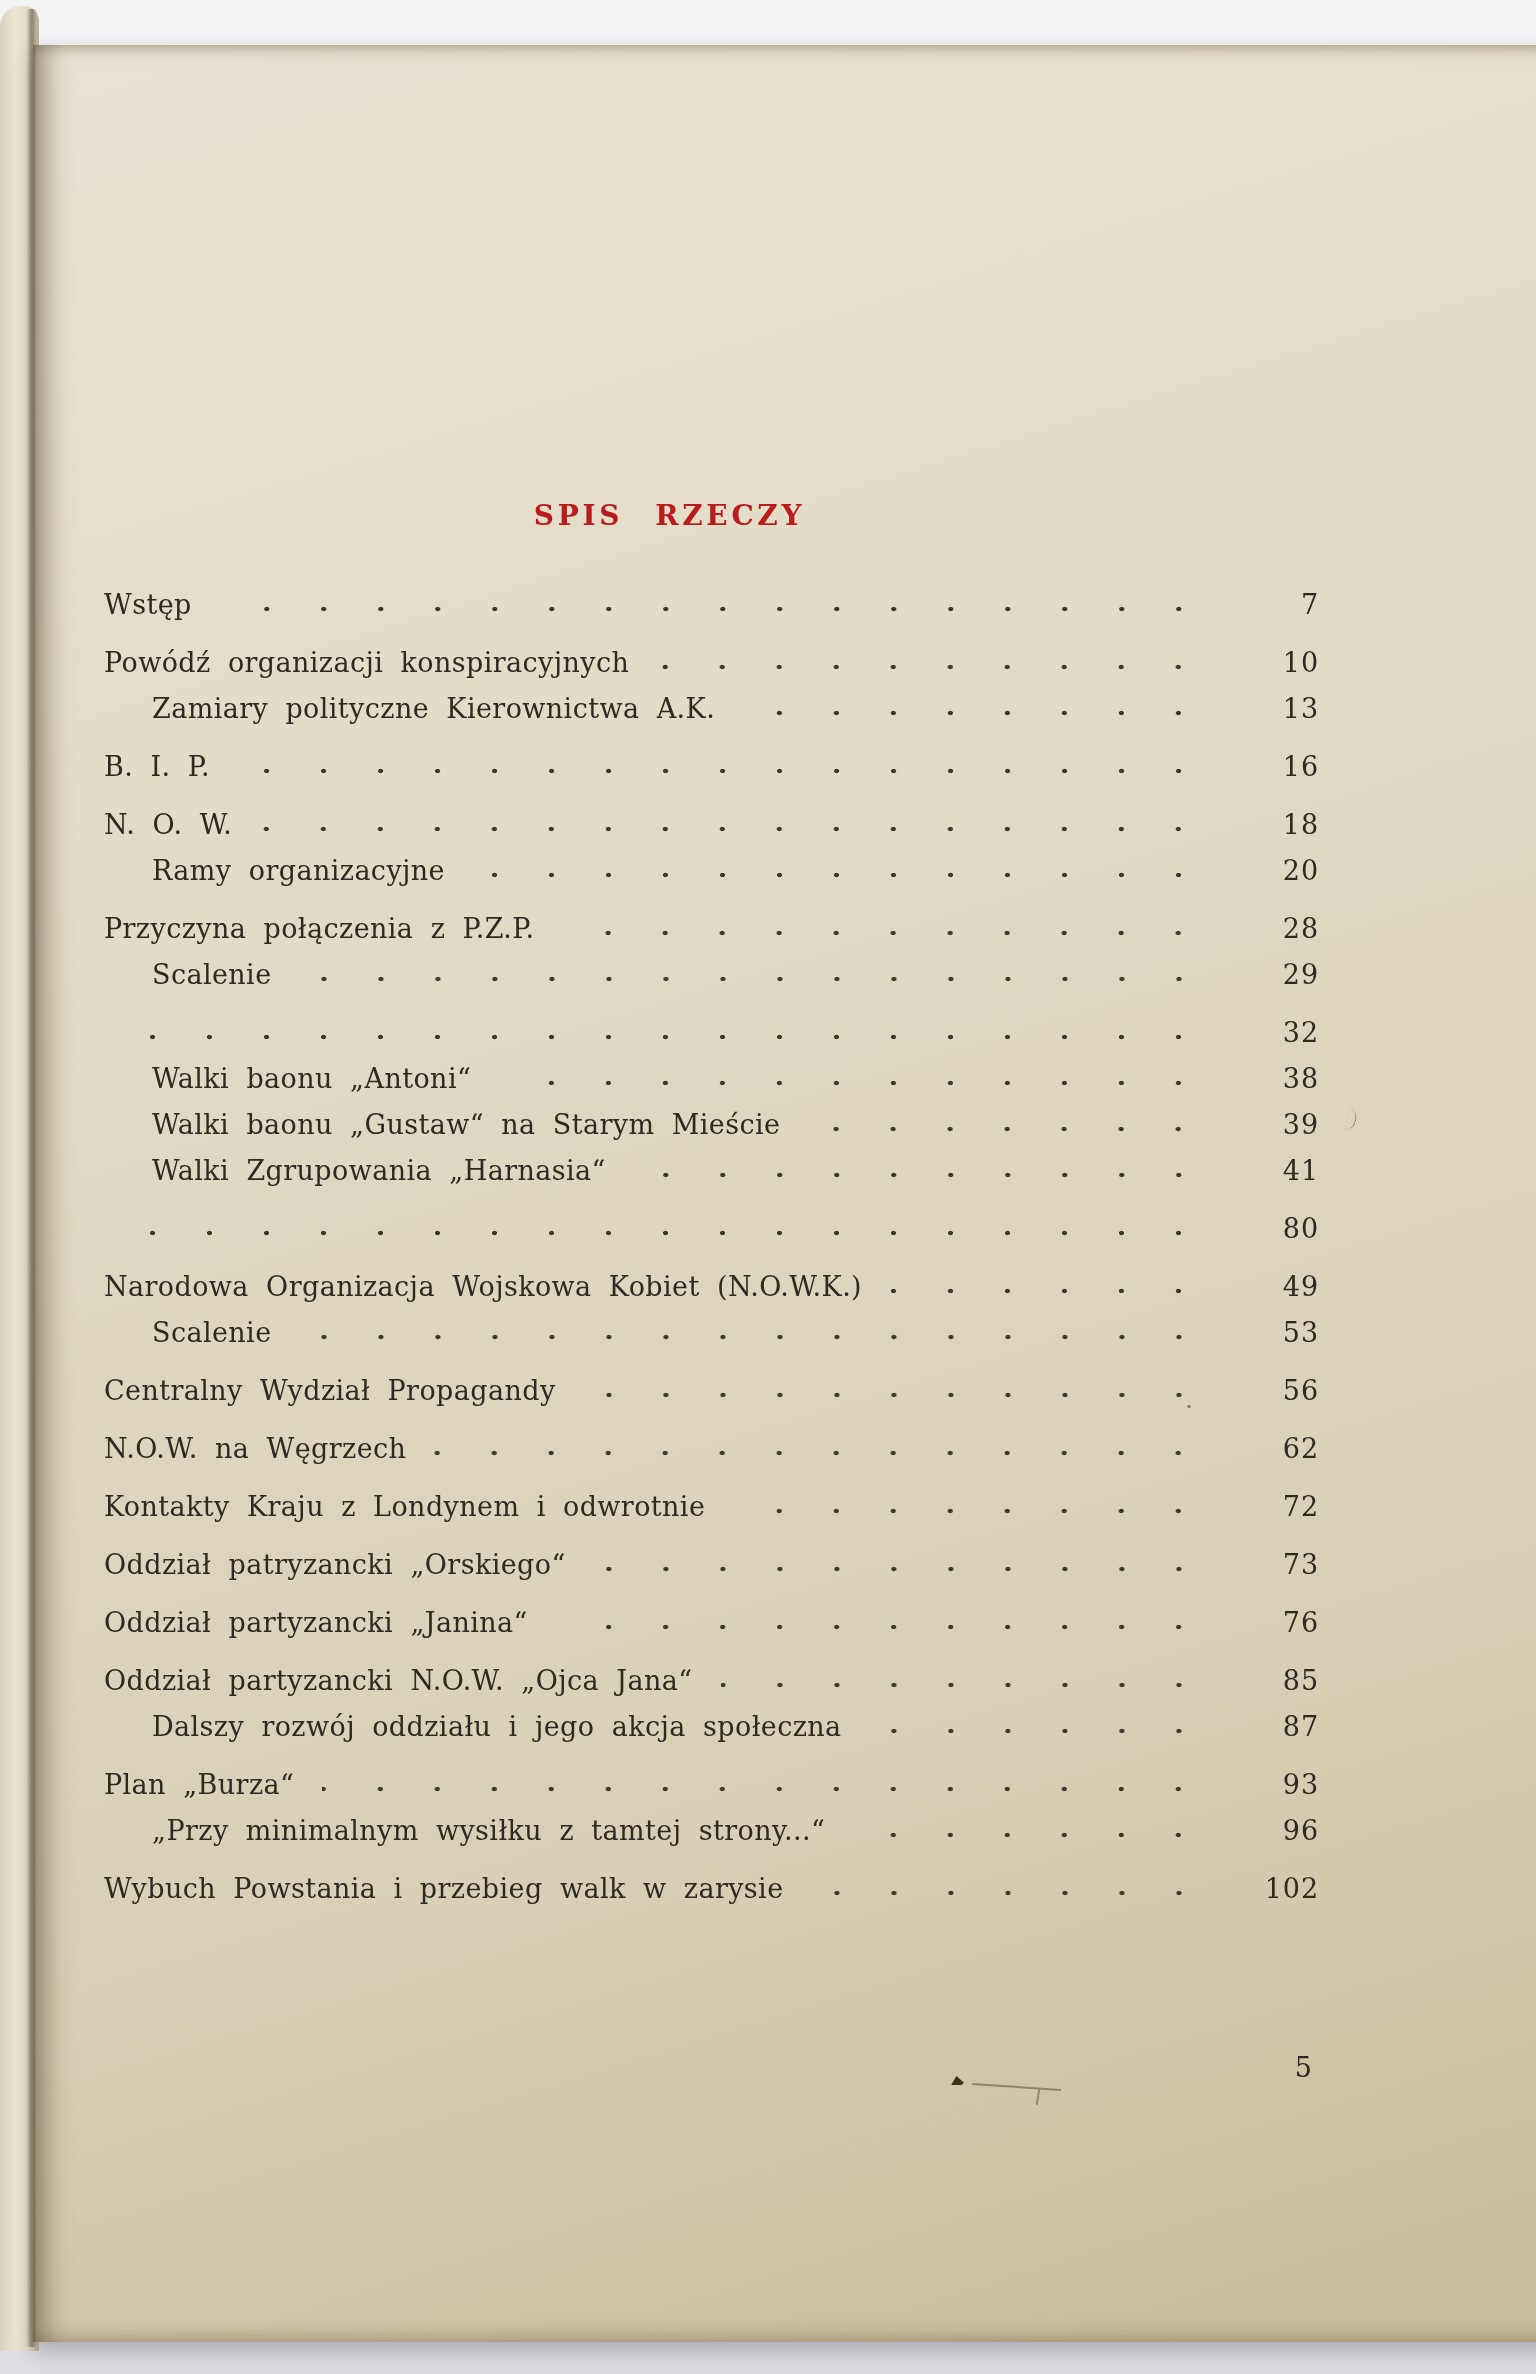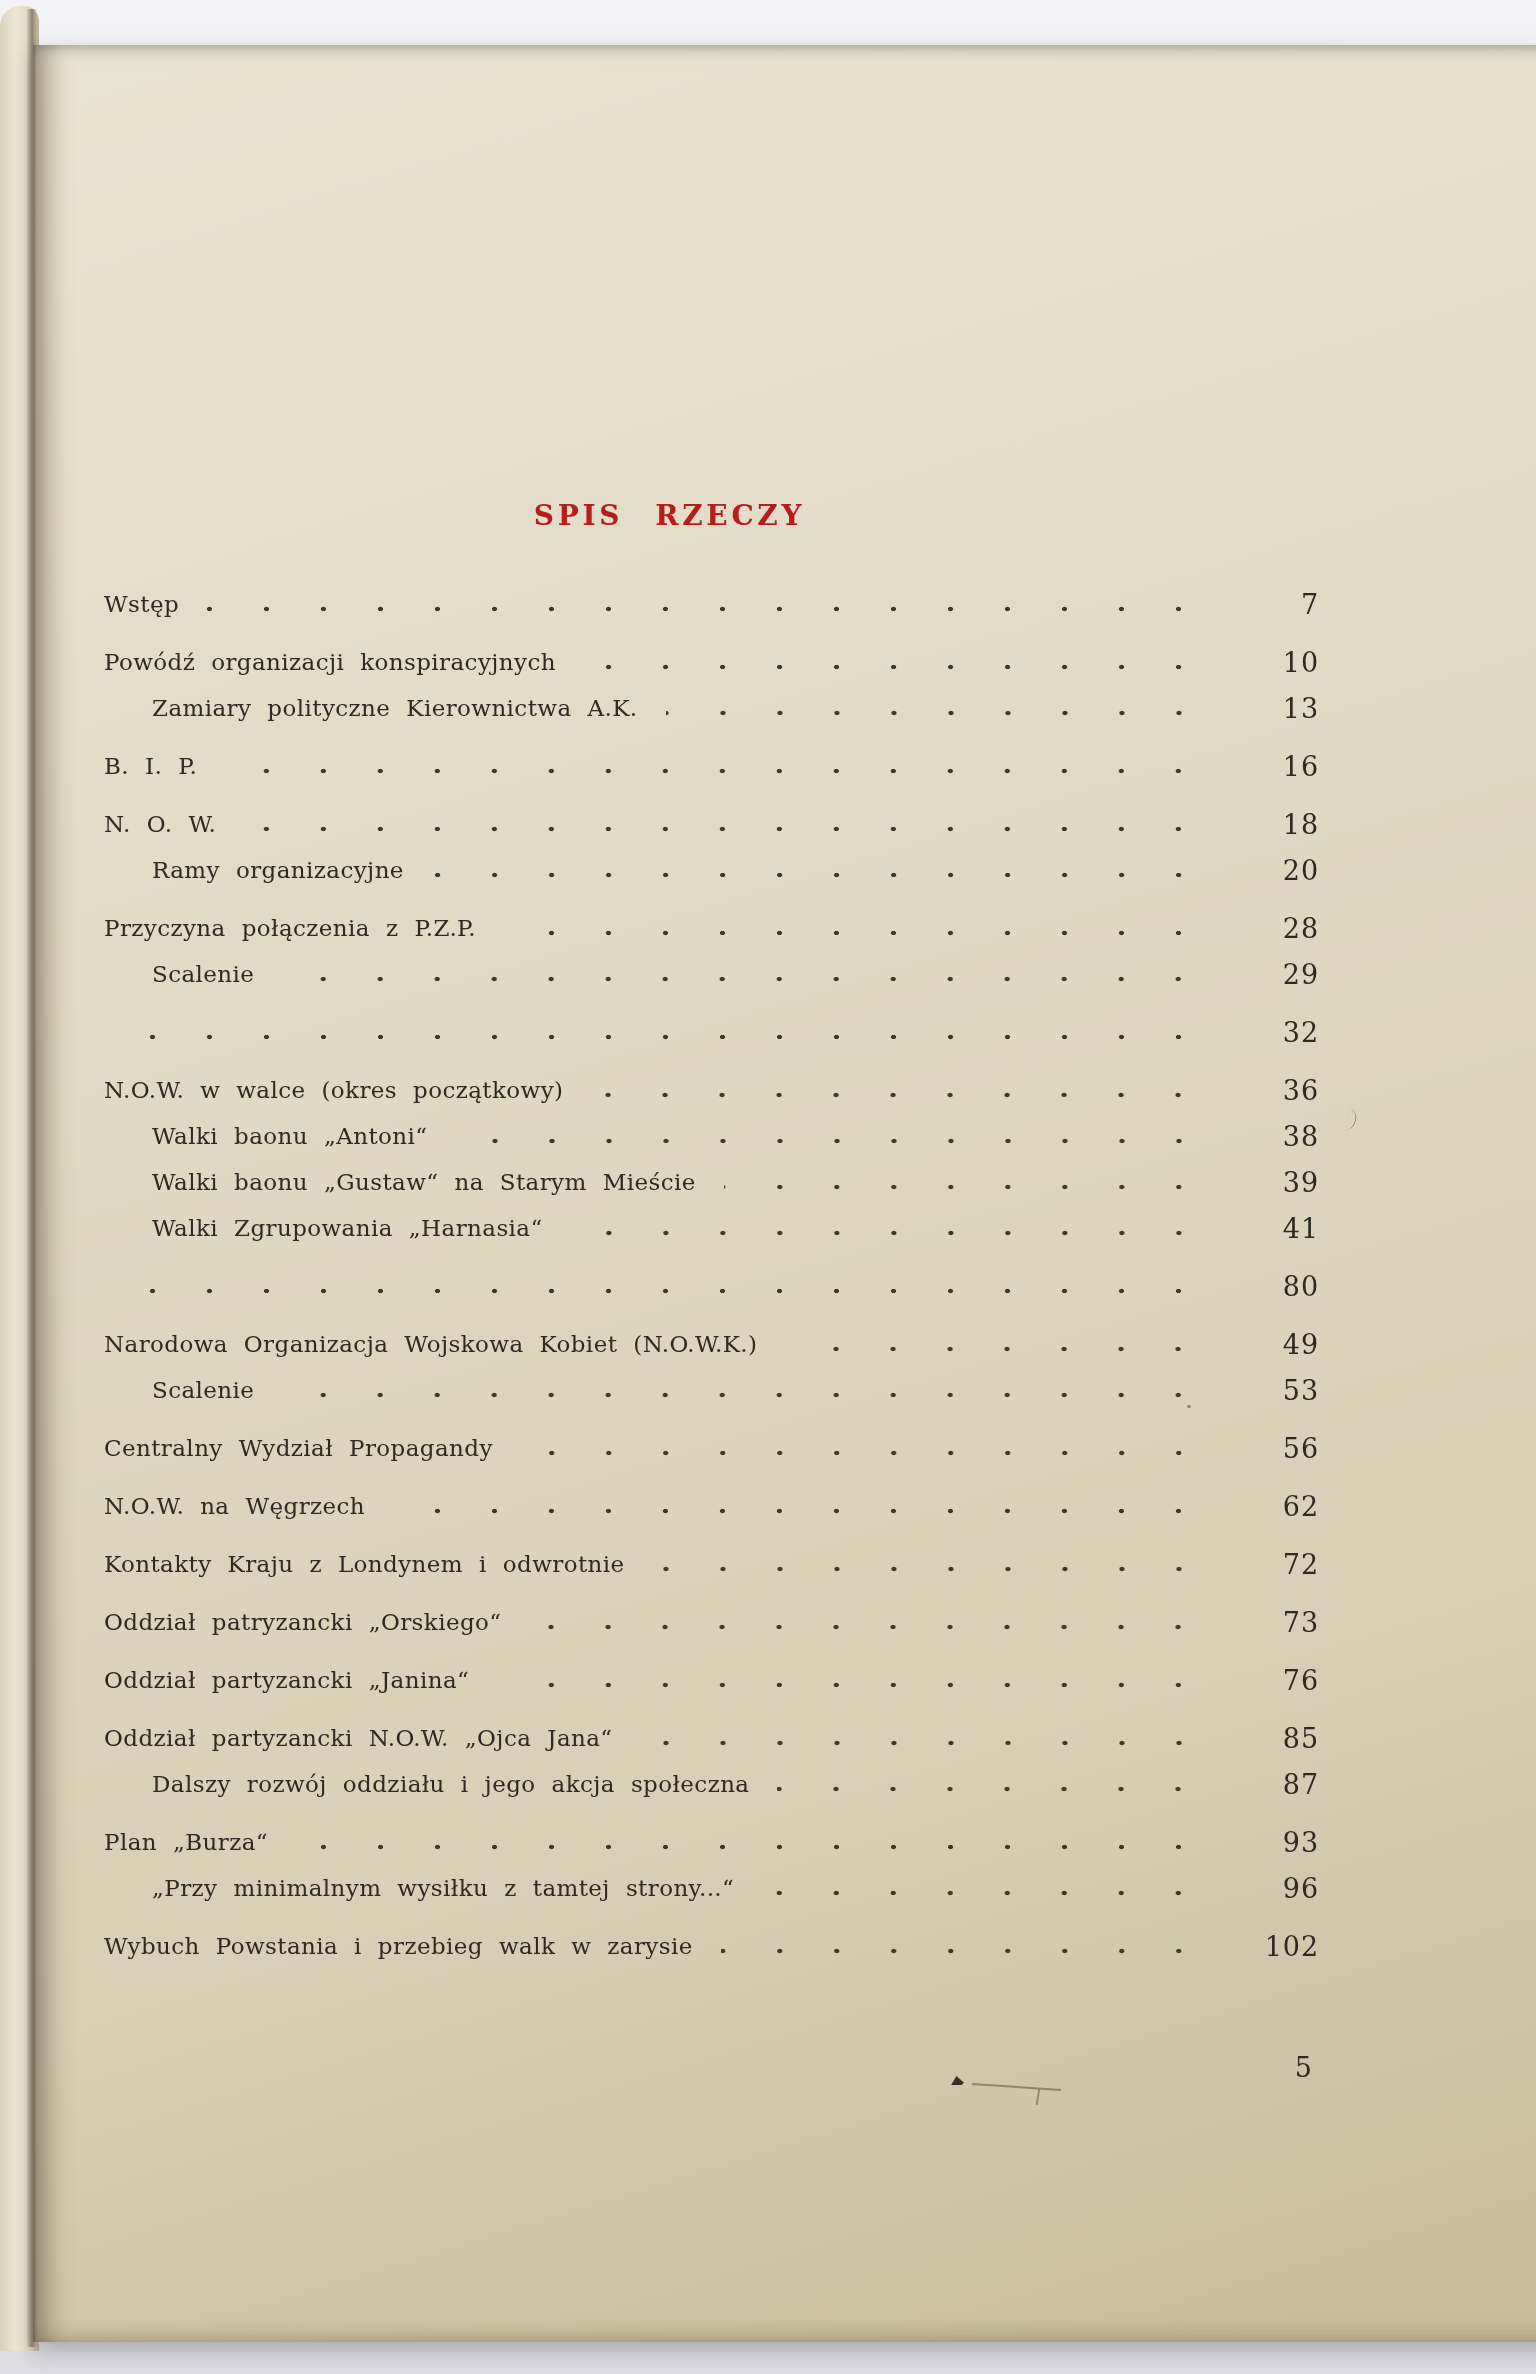--- a/index.html
+++ b/index.html
@@ -49,21 +49,21 @@
   .toc-title{
     margin:0 0 45px 0;text-align:center;transform:translateX(-42px);
     font-size:28px;line-height:33px;font-weight:bold;color:#b91c1c;
     letter-spacing:3.7px;word-spacing:18.6px;
   }
   .row{height:46px;display:flex;align-items:flex-end;}
   .row.top{margin-top:12px;}
   .row.top:first-child{margin-top:0;}
   .row.sub{padding-left:48px;}
   .label{
-    font-size:23px;line-height:37px;white-space:nowrap;
+    font-size:27px;line-height:37px;white-space:nowrap;
     word-spacing:8.3px;letter-spacing:0.4px;color:#2e2a21;
   }
   .leader{
     flex:1;height:6.5px;margin:0 32px 11px 28px;min-width:0;
     background-image:radial-gradient(circle,#3d382c 2.1px,rgba(0,0,0,0) 2.8px);
     background-size:57px 6.5px;background-repeat:repeat-x;background-position:right center;
   }
   .num{
     width:80px;text-align:right;font-size:27px;line-height:37px;
     letter-spacing:0.9px;color:#2e2a21;white-space:nowrap;
@@ -137,25 +137,20 @@
   </div>
       <div class="row sub">
     <span class="label">Scalenie</span>
     <span class="leader"></span>
     <span class="num">29</span>
   </div>
       <div class="row top">
     <span class="leader"></span>
     <span class="num">32</span>
   </div>
-      <div class="row top">
-    <span class="label">N.O.W. w walce (okres początkowy)</span>
-    <span class="leader"></span>
-    <span class="num">36</span>
-  </div>
       <div class="row sub">
     <span class="label">Walki baonu „Antoni“</span>
     <span class="leader"></span>
     <span class="num">38</span>
   </div>
       <div class="row sub">
     <span class="label">Walki baonu „Gustaw“ na Starym Mieście</span>
     <span class="leader"></span>
     <span class="num">39</span>
   </div>

